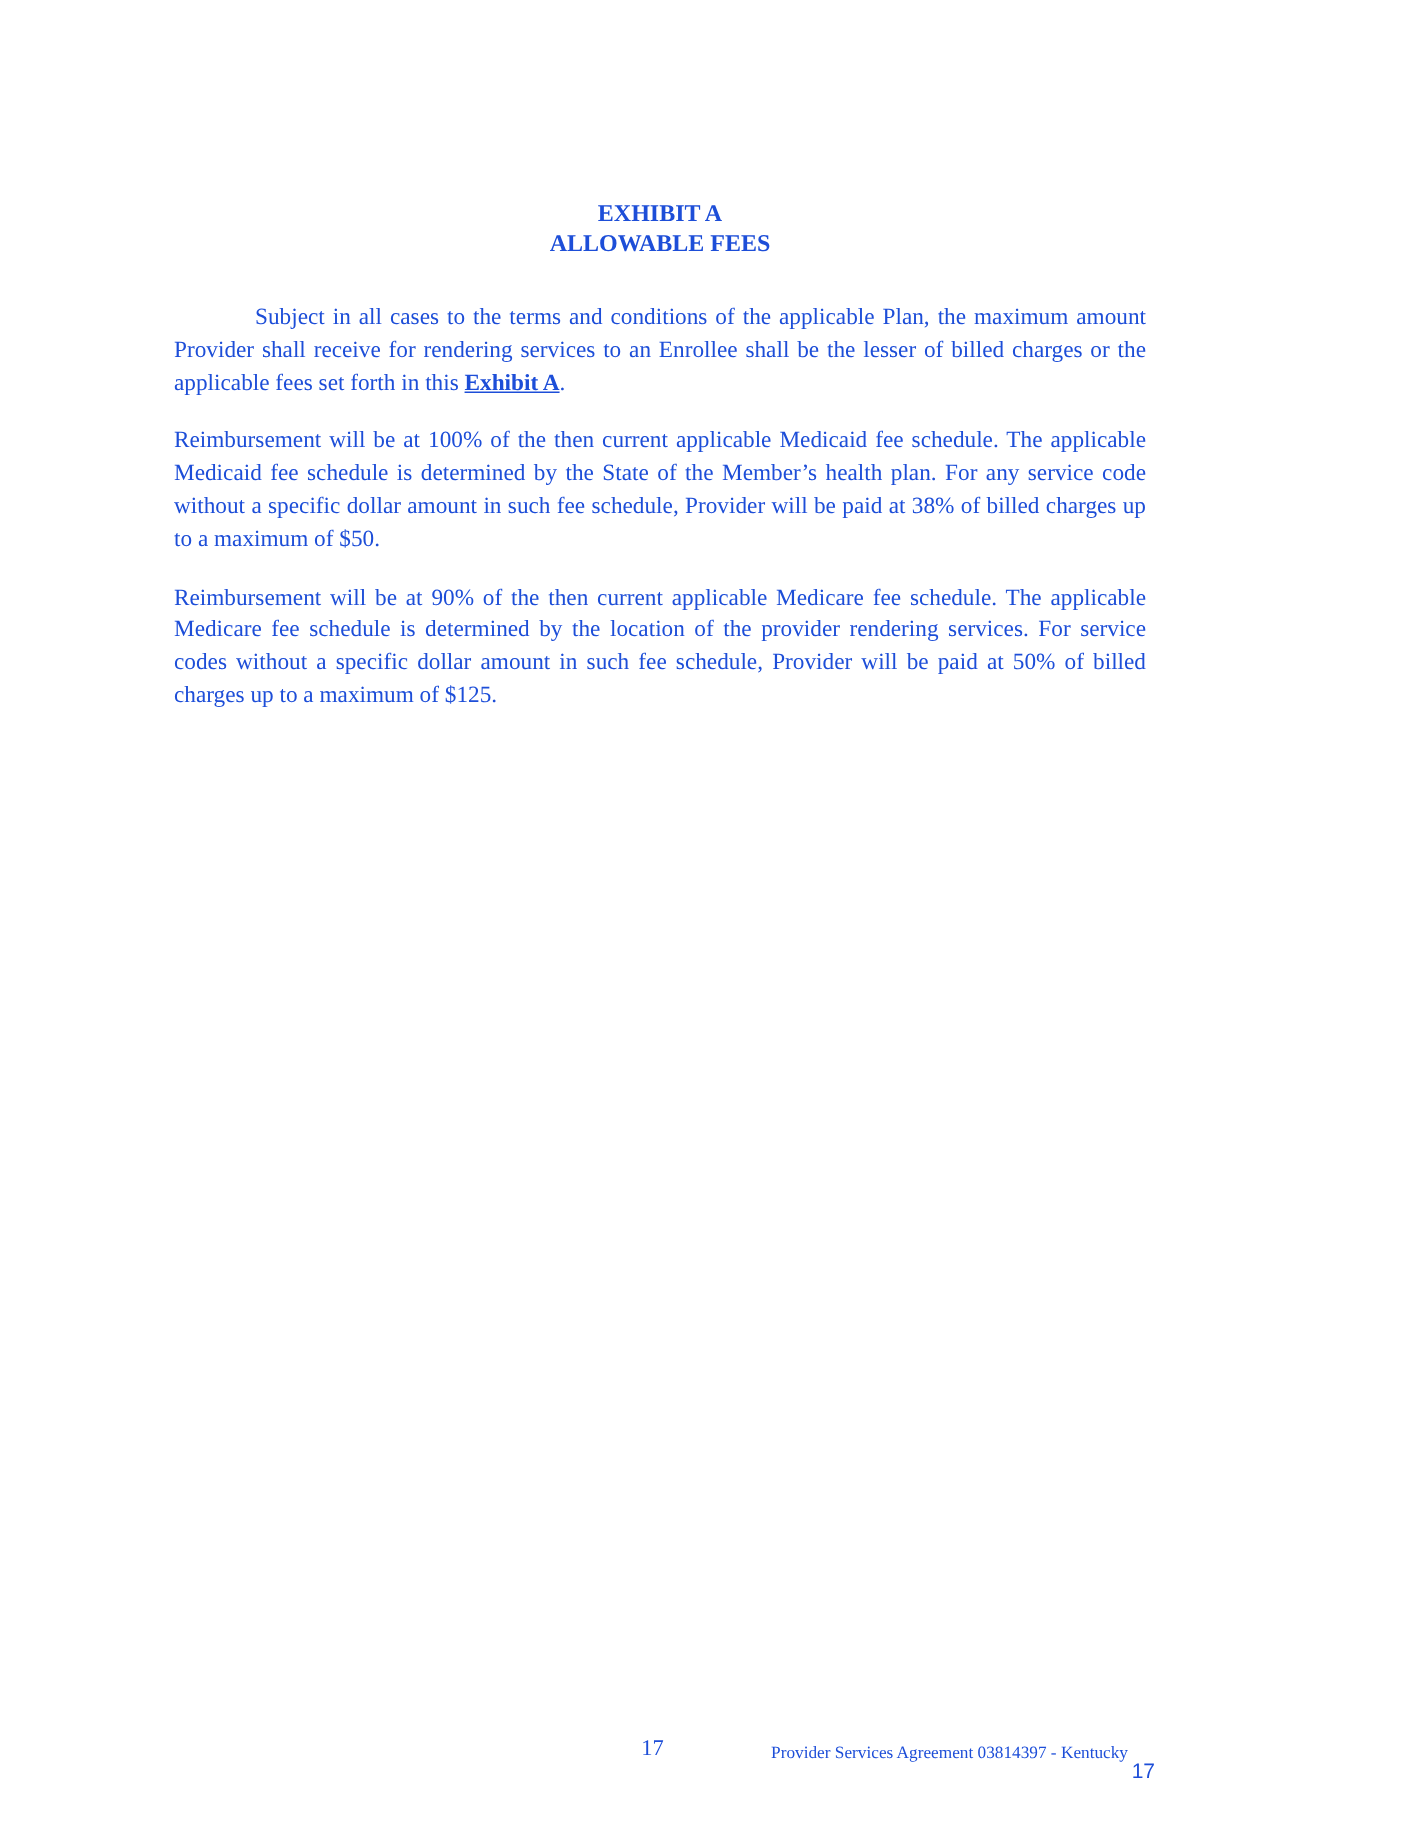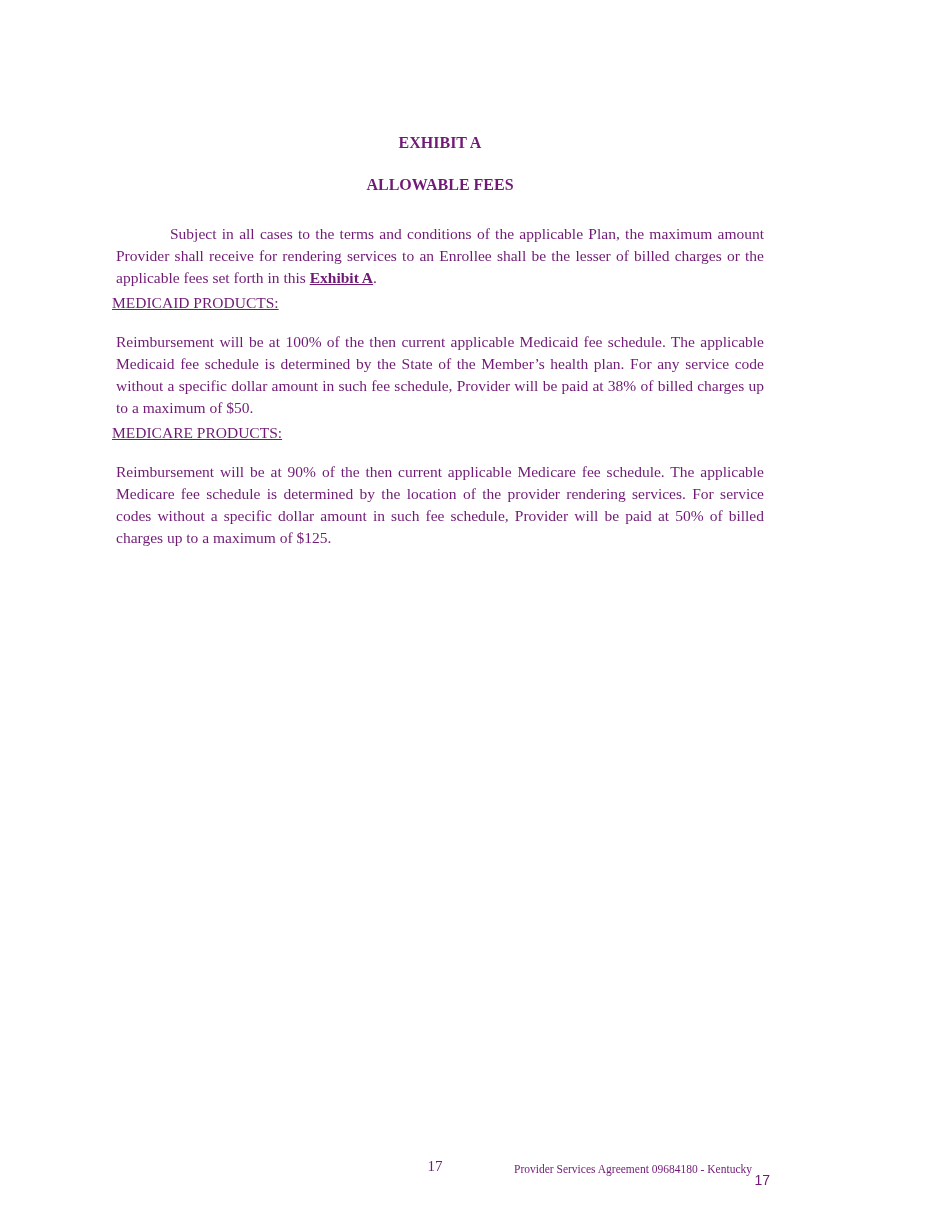--- a/index.html
+++ b/index.html
@@ -6,37 +6,36 @@
     margin: 0;
     padding: 0;
     background: #ffffff;
   }
   .page {
     position: relative;
     width: 880px;
     height: 1230px;
     background: #ffffff;
     font-family: "Liberation Serif", serif;
-    color: #701a75;
+    color: #1d4ed8;
     overflow: hidden;
   }
   .content {
     position: absolute;
     left: 112px;
     right: 112px;
     top: 133px;
   }
   .doc-title {
     text-align: center;
     font-weight: bold;
     font-size: 16px;
     line-height: 20px;
   }
   .doc-title + .doc-title {
-    margin-top: 22px;
     text-align: center;
   }
   .para {
     font-size: 15.5px;
     line-height: 21.8px;
     text-align: justify;
     margin: 4px;
   }
   .intro-para {
     margin-top: 28px;
@@ -92,31 +91,29 @@
 <div class="page">
 
   <div class="content">
 
     <div class="doc-title">EXHIBIT A</div>
 
     <div class="doc-title">ALLOWABLE FEES</div>
 
     <p class="para intro-para"><span>Subject in all cases to the terms and conditions of the applicable Plan, the maximum amount Provider shall receive for rendering services to an Enrollee shall be the lesser of billed charges or the applicable fees set forth in this </span><span class="bold-underline">Exhibit A</span><span>.</span></p>
 
-    <div class="section-heading block-gap">MEDICAID PRODUCTS:</div>
 
     <p class="para block-gap">Reimbursement will be at 100% of the then current applicable Medicaid fee schedule.  The applicable Medicaid fee schedule is determined by the State of the Member’s health plan.  For any service code without a specific dollar amount in such fee schedule, Provider will be paid at 38% of billed charges up to a maximum of $50.</p>
 
 
-    <div class="section-heading block-gap">MEDICARE PRODUCTS:</div>
 
     <p class="para block-gap">Reimbursement will be at 90% of the then current applicable Medicare fee schedule.  The applicable Medicare fee schedule is determined by the location of the provider rendering services.  For service codes without a specific dollar amount in such fee schedule, Provider will be paid at 50% of billed charges up to a maximum of $125.</p>
 
   </div>
 
   <div class="footer-center-pagenum">17</div>
 
 
-  <div class="footer-right-agreement">Provider Services Agreement 09684180 - Kentucky</div>
+  <div class="footer-right-agreement">Provider Services Agreement 03814397 - Kentucky</div>
 
   <div class="footer-right-pagenum">17</div>
 
 </div>
 
 </body></html>

